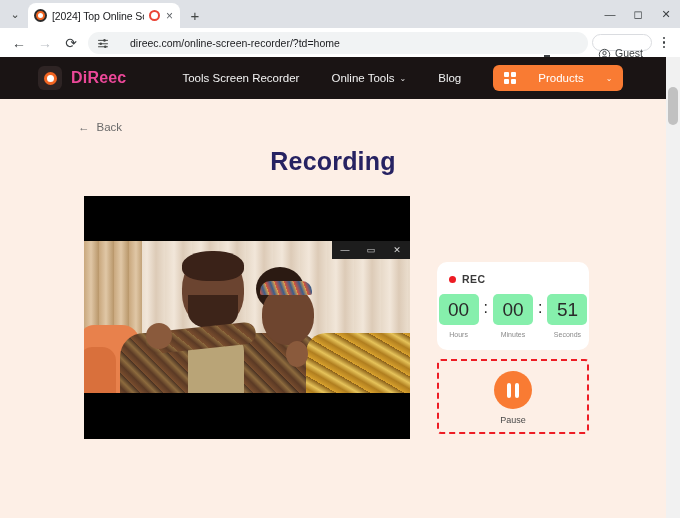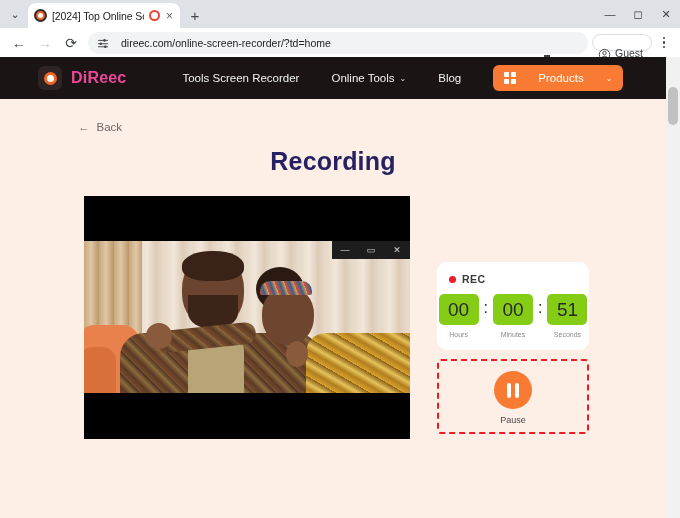--- a/index.html
+++ b/index.html
@@ -49,21 +49,21 @@
 
   .toolbar {
     height: 29px; background:#fff; display:flex; align-items:center; gap:0px; padding: 0 6px;
     position:relative;
   }
   .nav-btn { width:26px;height:26px;display:flex;align-items:center;justify-content:center;
     color:#3c4043; font-size:14px; }
   .nav-btn.disabled { color:#bdc1c6; }
   .omnibox {
     flex:1 1 auto; height:22px; background:#F1F3F4; border-radius: 12px;
-    display:flex; align-items:center; padding:0 9px; gap:12px; margin: 0 4px 0 4px;
+    display:flex; align-items:center; padding:0 9px; gap:21px; margin: 0 4px 0 4px;
     position: relative;
   }
   .omnibox-icon { color:#444746; flex:0 0 auto; display:flex; align-items:center; }
   .omnibox-url { font-size: 10.5px; color:#202124; white-space:nowrap; overflow:hidden; }
   .guest-btn {
     display:flex; gap:4px; border:1px solid #dadce0; border-radius:12px;
     height:17px; padding:12px 8px 0 5px; flex:0 0 auto; margin-right:2px;
   }
   .guest-label { font-size:10.5px; color:#3c4043; }
   .kebab { width:20px; display:flex; flex-direction:column; align-items:center; gap:2px; flex:0 0 auto; }
@@ -179,21 +179,21 @@
   .side-panel { position:absolute; left:437px; top:66px; width:152px; }
   .timer-card {
     background:#fff; border-radius:10px; padding:11px 12px 12px 12px; width:152px;
   }
   .rec-row { display:flex; align-items:center; gap:6px; }
   .rec-dot { width:7px;height:7px;border-radius:50%;background:#ED1C24; display:block; }
   .rec-label { font-size:10.5px; color:#3A3A3A; letter-spacing:0.4px; font-weight:bold; }
   .clock { display:flex; align-items:center; justify-content:center; gap:2px; margin-top:9px; }
   .seg { display:flex; flex-direction:column; align-items:center; width:40px; }
   .seg-box {
-    background:#84cc16; border-radius:5px; width:40px; height:31px;
+    background:#86efac; border-radius:5px; width:40px; height:31px;
     display:flex; align-items:center; justify-content:center;
     font-size:19px; color:#2A2A2A; font-family:"Liberation Sans", sans-serif;
   }
   .seg-label { font-size:7px; color:#8A8A8A; margin-top:6px; }
   .colon { font-size:16px; color:#2A2A2A; padding:0 3px 16px 3px; }
 
   .controls-box {
     margin-top:9px; border:2.5px dashed #ED1C24; border-radius:4px;
     padding:10px 8px 7px 8px; display:flex; justify-content:space-around; align-items:flex-start;
   }

